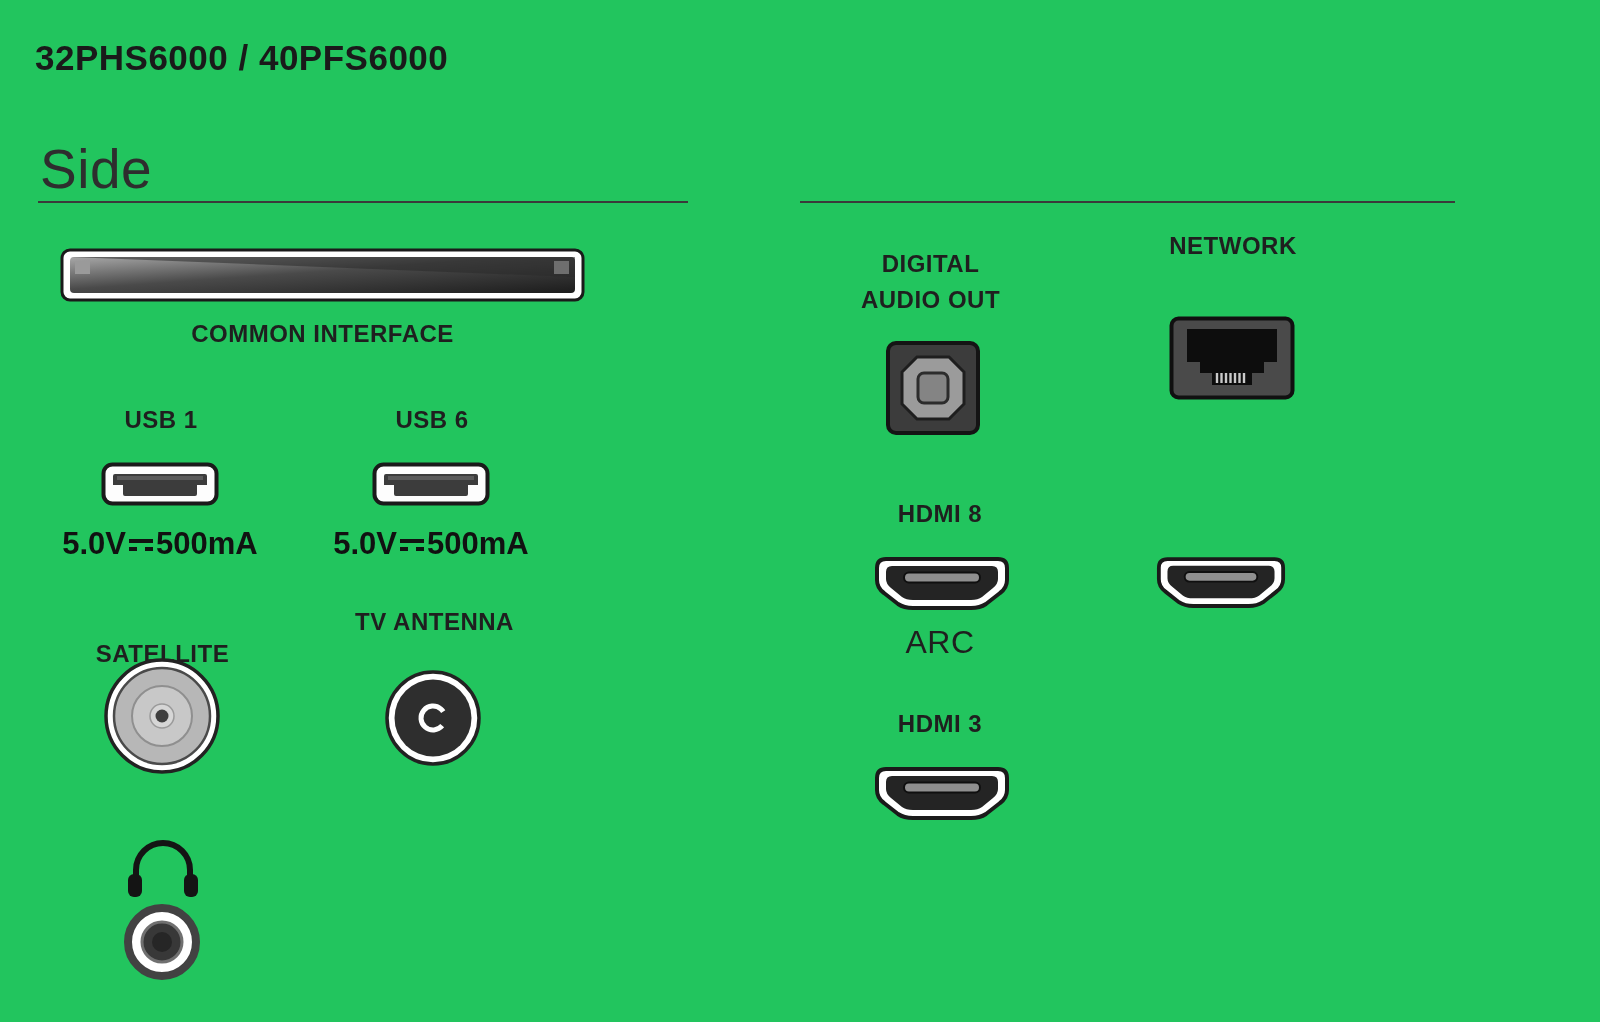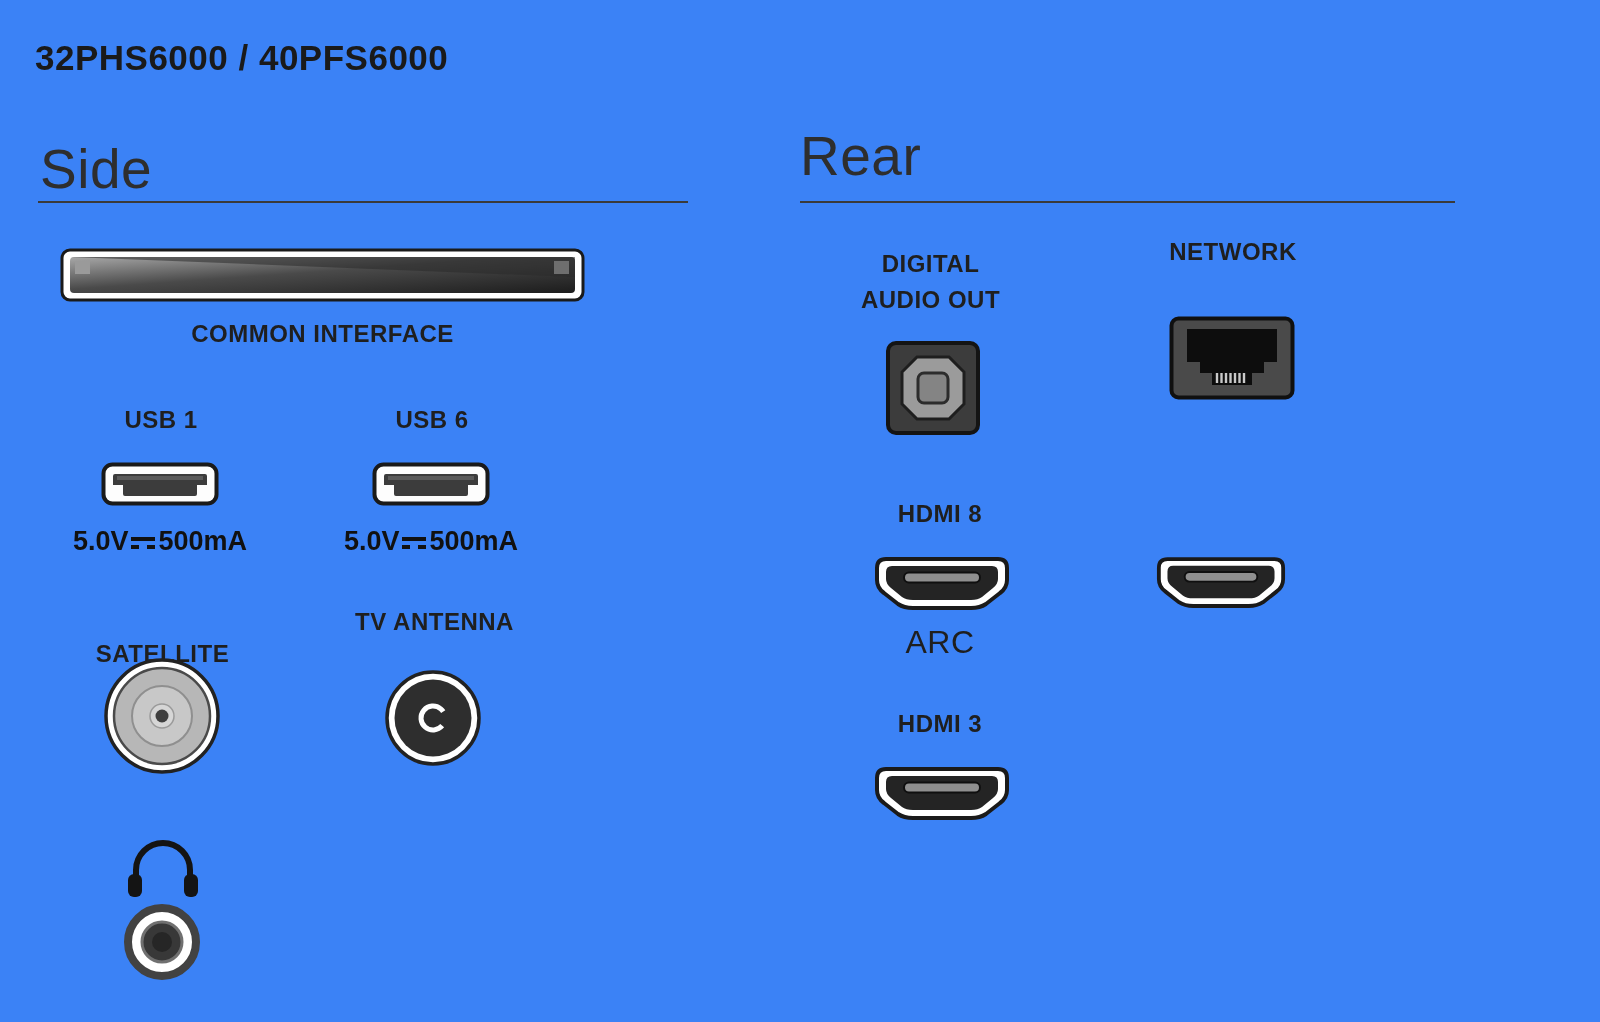--- a/index.html
+++ b/index.html
@@ -1,19 +1,19 @@
 <!DOCTYPE html>
 <html><head>
 <meta charset="utf-8">
 <style>
   html,body{margin:0;padding:0;background:#fff;}
   .canvas{
     position:relative;
     width:1600px;height:1022px;
-    background:#3b82f6;
+    background:#22c55e;
     font-family:"Liberation Sans","DejaVu Sans",sans-serif;
     color:#1a1a1a;
     overflow:hidden;
   }
   .abs{position:absolute;}
   .page-title{
     left:35px;top:38px;
     font-size:35px;font-weight:700;letter-spacing:.5px;
     color:#1a1a1a;
   }
@@ -26,21 +26,21 @@
   .heading-rear{left:800px;}
   .rule{top:201px;height:2px;background:#3a3a3a;}
   .rule-side{left:38px;width:650px;}
   .rule-rear{left:800px;width:655px;}
   .port-label{
     font-size:24px;font-weight:600;letter-spacing:.5px;
     text-align:center;color:#1f1f1f;white-space:nowrap;
   }
   .rating{
     display:flex;align-items:center;justify-content:center;
-    font-size:27px;font-weight:700;color:#111;
+    font-size:31px;font-weight:700;color:#111;
   }
   .dc-icon{
     display:inline-block;width:24px;height:4px;
     border-top:4px solid #111;
     border-bottom:4px dashed #111;
     margin:0 3px;
     position:relative;top:1px;
   }
   .two-line{line-height:1.5;}
   svg{display:block;}
@@ -126,34 +126,33 @@
     <path d="M12,46 V34 A27,27 0 0 1 66,34 V46" fill="none" stroke="#141414" stroke-width="6" stroke-linecap="round"></path>
     <rect x="4" y="38" width="14" height="23" rx="6" fill="#141414"></rect>
     <rect x="60" y="38" width="14" height="23" rx="6" fill="#141414"></rect>
   </svg>
   <svg class="abs" style="left:122px;top:902px" width="80" height="80" viewBox="0 0 80 80">
     <circle cx="40" cy="40" r="34" fill="#ffffff" stroke="#424242" stroke-width="8"></circle>
     <circle cx="40" cy="40" r="20" fill="#383838" stroke="#707070" stroke-width="3"></circle>
     <circle cx="40" cy="40" r="10" fill="#262626"></circle>
   </svg>
 
-  <div class="abs section-heading heading-rear">Rear</div>
   <div class="abs rule rule-rear"></div>
 
   <div class="abs port-label two-line" style="left:813px;top:246px;width:235px">
     <div>DIGITAL</div>
     <div>AUDIO OUT</div>
   </div>
   <svg class="abs" style="left:885px;top:340px" width="96" height="96" viewBox="0 0 96 96">
     <rect x="3" y="3" width="90" height="90" rx="8" fill="#3c3c3c" stroke="#141414" stroke-width="4"></rect>
     <polygon points="32,17 64,17 79,32 79,64 64,79 32,79 17,64 17,32" fill="#9b9b9b" stroke="#1e1e1e" stroke-width="3"></polygon>
     <rect x="33" y="33" width="30" height="30" rx="6" fill="#848484" stroke="#2c2c2c" stroke-width="3"></rect>
   </svg>
 
-  <div class="abs port-label" style="left:1118px;top:238px;width:230px">NETWORK</div>
+  <div class="abs port-label" style="left:1118px;top:232px;width:230px">NETWORK</div>
   <svg class="abs" style="left:1169px;top:316px" width="126" height="84" viewBox="0 0 126 84">
     <rect x="2.5" y="2.5" width="121" height="79" rx="7" fill="#4a4a4a" stroke="#101010" stroke-width="4"></rect>
     <path d="M18,13 H108 V46 H95 V57 H83 V69 H43 V57 H31 V46 H18 Z" fill="#0d0d0d"></path>
     <g stroke="#c9c9c9" stroke-width="2.4">
       <line x1="48" y1="57" x2="48" y2="67"></line>
       <line x1="52.5" y1="57" x2="52.5" y2="67"></line>
       <line x1="57" y1="57" x2="57" y2="67"></line>
       <line x1="61.5" y1="57" x2="61.5" y2="67"></line>
       <line x1="66" y1="57" x2="66" y2="67"></line>
       <line x1="70.5" y1="57" x2="70.5" y2="67"></line>

